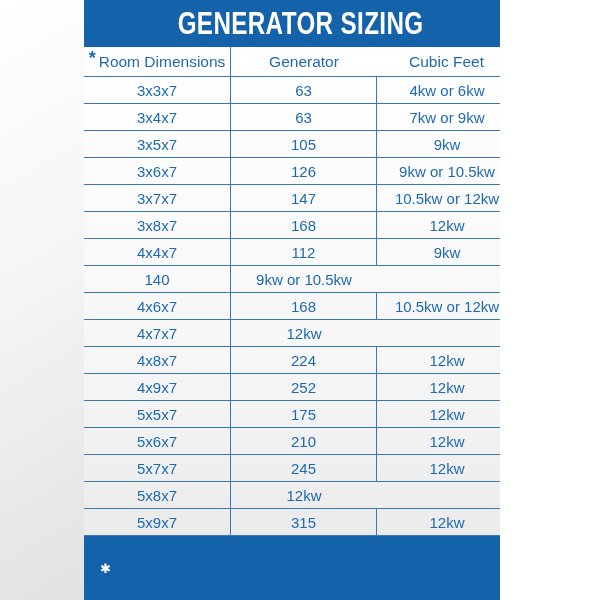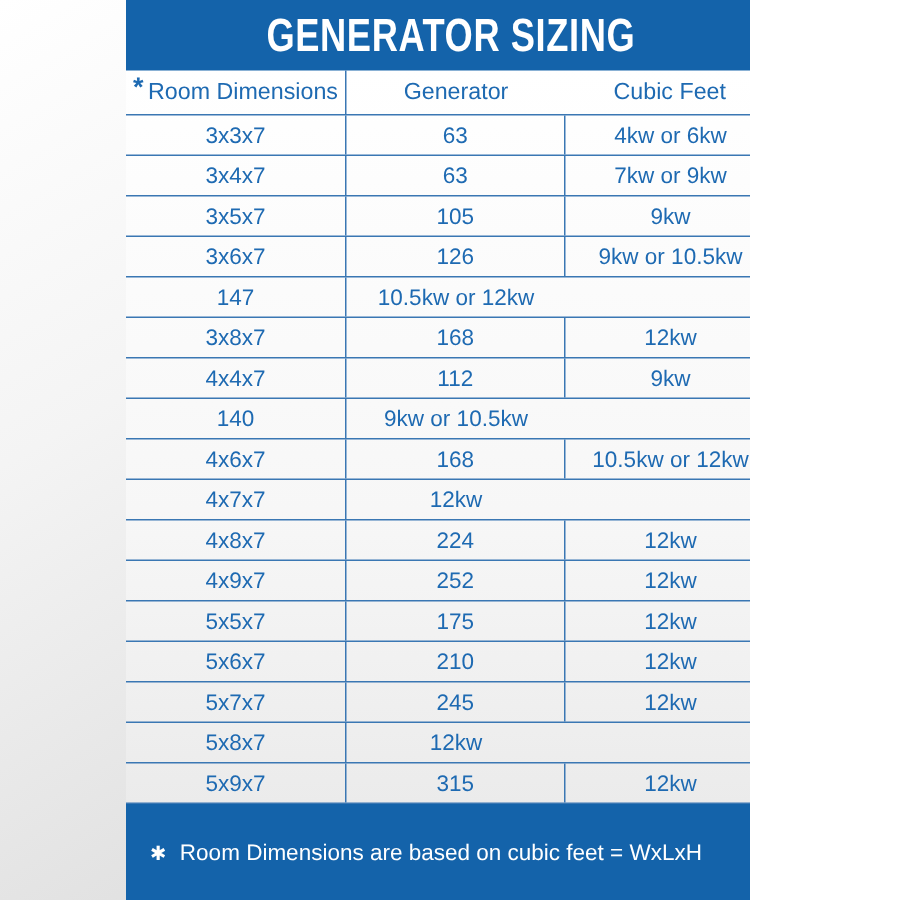--- a/index.html
+++ b/index.html
@@ -86,20 +86,21 @@
             <div class="cell">3x5x7</div>
             <div class="cell">105</div>
             <div class="cell last">9kw</div>
           </div>
           <div class="row">
             <div class="cell">3x6x7</div>
             <div class="cell">126</div>
             <div class="cell last">9kw or 10.5kw</div>
           </div>
           <div class="row">
+            <div class="cell">3x7x7</div>
             <div class="cell">147</div>
             <div class="cell last">10.5kw or 12kw</div>
           </div>
           <div class="row">
             <div class="cell">3x8x7</div>
             <div class="cell">168</div>
             <div class="cell last">12kw</div>
           </div>
           <div class="row">
             <div class="cell">4x4x7</div>
@@ -151,17 +152,16 @@
           <div class="row">
             <div class="cell">5x9x7</div>
             <div class="cell">315</div>
             <div class="cell last">12kw</div>
           </div>
         </div>
     </div>
 
     <div class="footer">
       <span class="fn-asterisk">✱</span>
-      <span>Room Dimensions are based on cubic feet = WxLxH</span>
     </div>
 
   </div>
 </div>
 
 </body></html>

